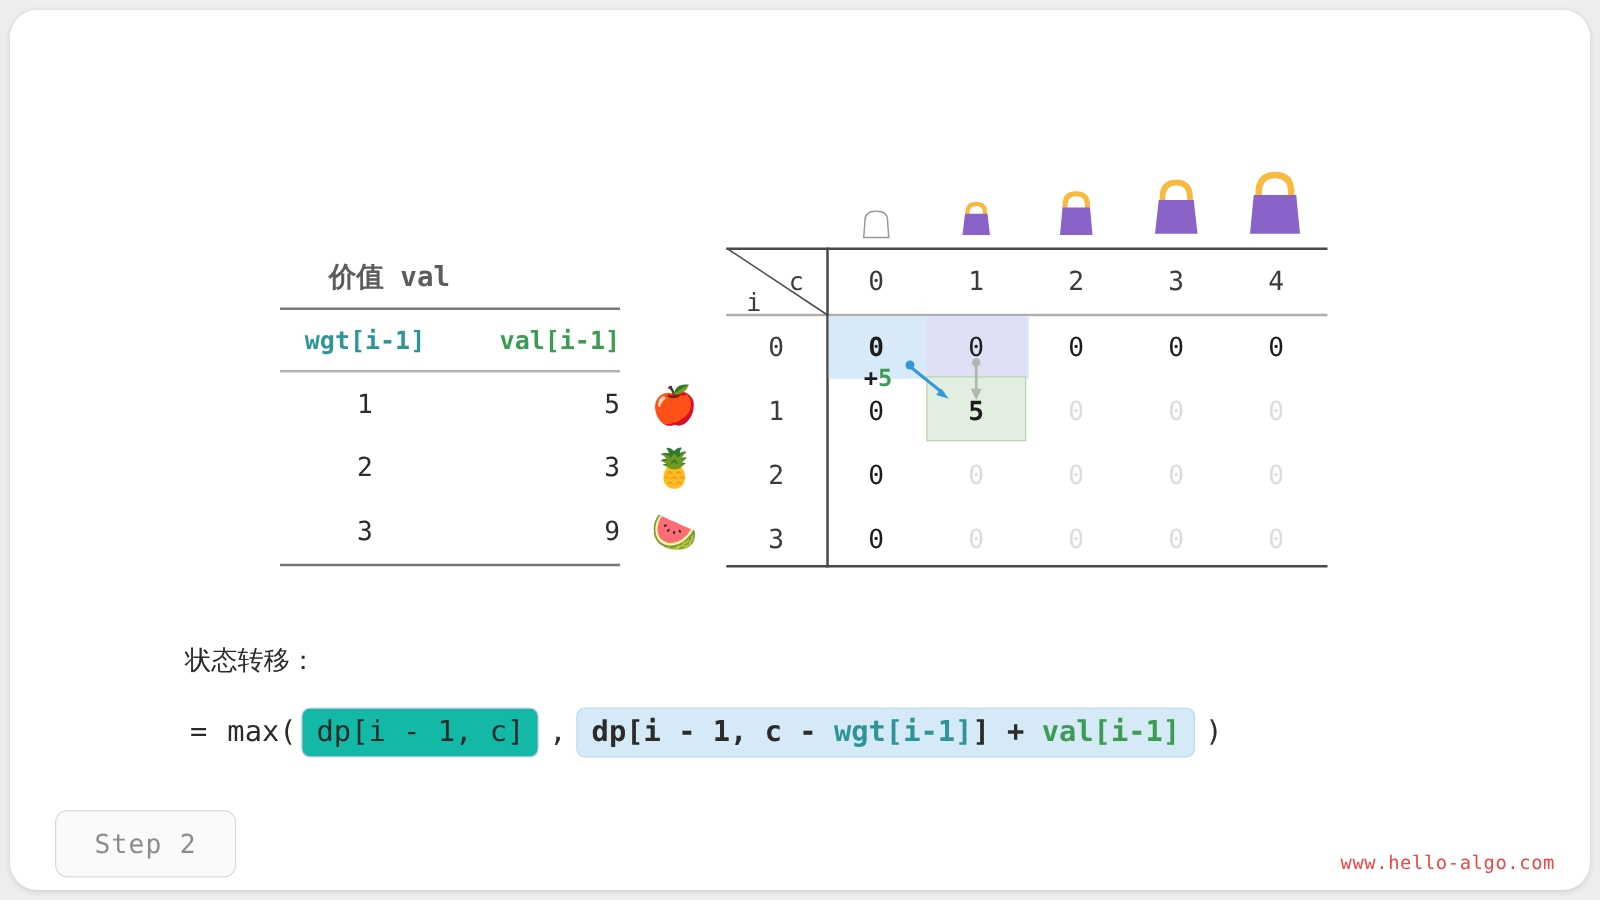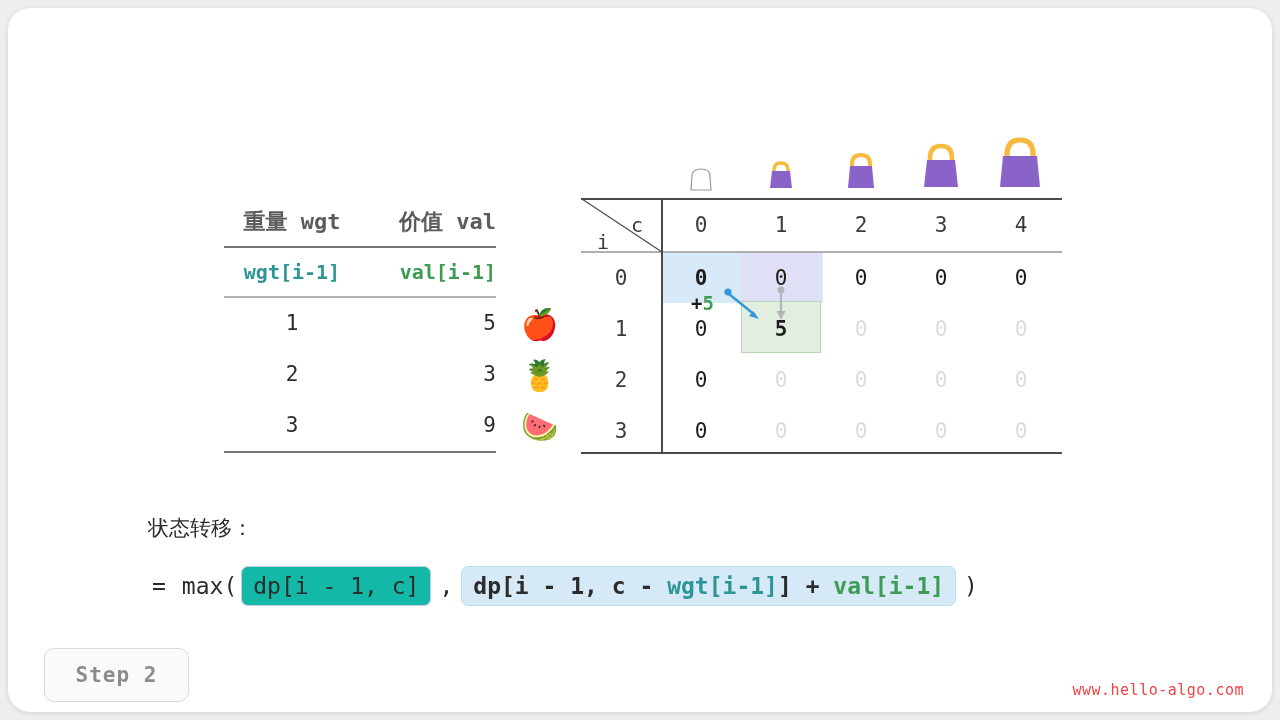--- a/index.html
+++ b/index.html
@@ -108,38 +108,37 @@
   #formula .tw { color: #2e9597; }
   #formula .tv { color: #3c9c54; }
 
   
   #step {
     position: absolute; left: 36px; top: 640px;
     width: 145px; height: 54px;
     border: 1px solid #dadada; border-radius: 10px;
     background: #fafafa;
     display: flex; align-items: center; justify-content: center;
-    font-size: 21px; font-weight: bold; color: #8c8c8c;
+    font-size: 21px; font-weight: normal; color: #8c8c8c;
     font-family: "DejaVu Sans Mono", "Liberation Mono", monospace;
     letter-spacing: 1px;
   }
   #watermark {
     position: absolute; right: 28px; top: 673px;
     font-size: 15px; color: #ef4444; letter-spacing: 0.5px;
     font-family: "DejaVu Sans Mono", "Liberation Mono", monospace;
   }
 </style>
 </head>
 <body>
 
 <div id="card">
 
   <div id="items-table">
     <div class="hrow">
-      <div class="cell-w hdr">重量 wgt</div>
       <div class="cell-v hdr">价值 val</div>
     </div>
     <div class="rule"></div>
     <div class="hrow">
       <div class="cell-w sub-w">wgt[i-1]</div>
       <div class="cell-v sub-v">val[i-1]</div>
     </div>
     <div class="rule-thin"></div>
     <div class="hrow" style="height:51px">
       <div class="cell-w num">1</div>

